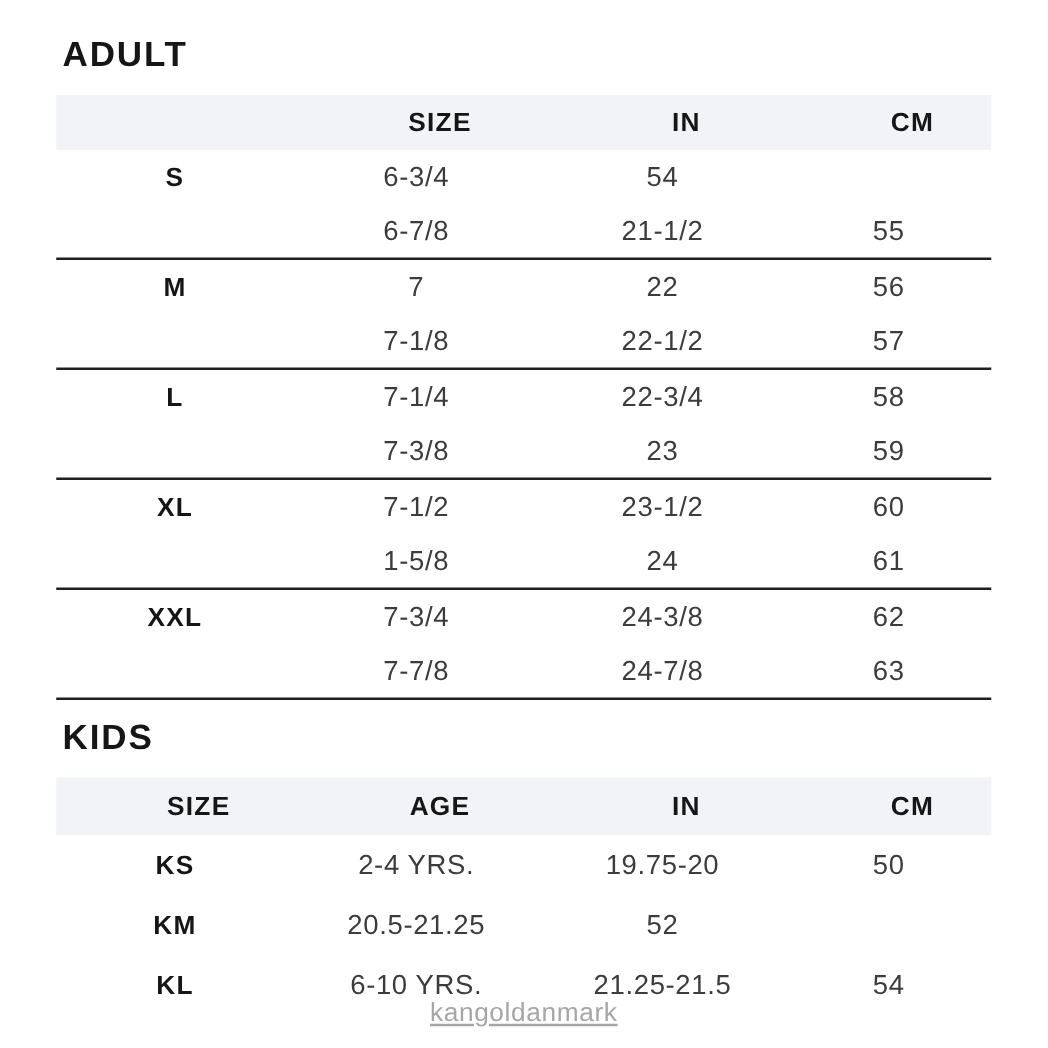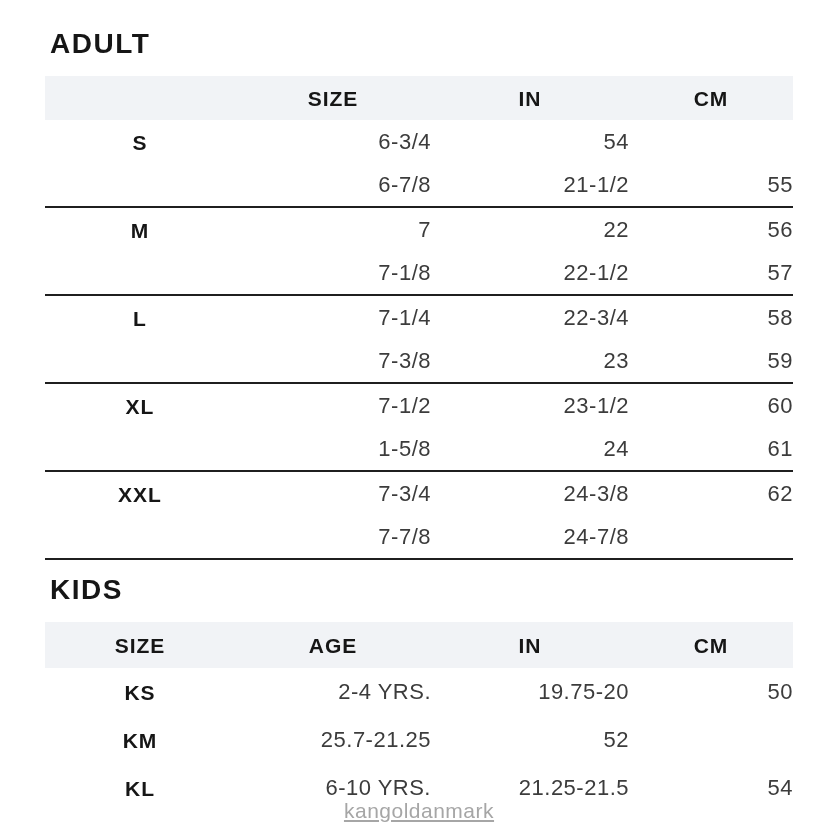--- a/index.html
+++ b/index.html
@@ -30,38 +30,38 @@
     align-items: center;
     height: 44px;
     box-sizing: border-box;
     text-align: center;
   }
   .kids-table .row { height: 48px; }
 
   .row.header-row {
     background: var(--band, #f1f3f6);
     height: 44px;
+    padding-left: 19px;
   }
   .kids-table .row.header-row { height: 46px; }
 
   .row.sep { border-bottom: 2px solid var(--sep, #1f1f1f); }
 
   .cell { line-height: 1; }
   .head-cell, .label-cell {
     font-weight: bold;
     font-size: 21px;
     letter-spacing: 1px;
     color: var(--text, #161616);
   }
   .value-cell {
     font-size: 22px;
     font-weight: normal;
     letter-spacing: 0.5px;
     color: var(--data, #3c3c3c);
-    text-align: right;
   }
 
   .watermark {
     position: absolute;
     left: 0; right: 0; bottom: 15px;
     text-align: center;
     font-size: 21px;
     letter-spacing: 0.5px;
     color: var(--wm, #a6a6a6);
     text-decoration: underline;
@@ -137,20 +137,21 @@
       <div class="row">
         <div class="cell label-cell">XXL</div>
         <div class="cell value-cell">7-3/4</div>
         <div class="cell value-cell">24-3/8</div>
         <div class="cell value-cell">62</div>
       </div>
       <div class="row sep">
         <div class="cell label-cell"></div>
         <div class="cell value-cell">7-7/8</div>
         <div class="cell value-cell">24-7/8</div>
+        <div class="cell value-cell">63</div>
       </div>
     </div>
 
     <h2 class="section-title kids-title">KIDS</h2>
 
     <div class="size-table kids-table">
       <div class="row header-row">
         <div class="cell head-cell">SIZE</div>
         <div class="cell head-cell">AGE</div>
         <div class="cell head-cell">IN</div>
@@ -158,21 +159,21 @@
       </div>
 
       <div class="row">
         <div class="cell label-cell">KS</div>
         <div class="cell value-cell">2-4 YRS.</div>
         <div class="cell value-cell">19.75-20</div>
         <div class="cell value-cell">50</div>
       </div>
       <div class="row">
         <div class="cell label-cell">KM</div>
-        <div class="cell value-cell">25.7-21.25</div>
+        <div class="cell value-cell">20.5-21.25</div>
         <div class="cell value-cell">52</div>
       </div>
       <div class="row">
         <div class="cell label-cell">KL</div>
         <div class="cell value-cell">6-10 YRS.</div>
         <div class="cell value-cell">21.25-21.5</div>
         <div class="cell value-cell">54</div>
       </div>
     </div>
 

